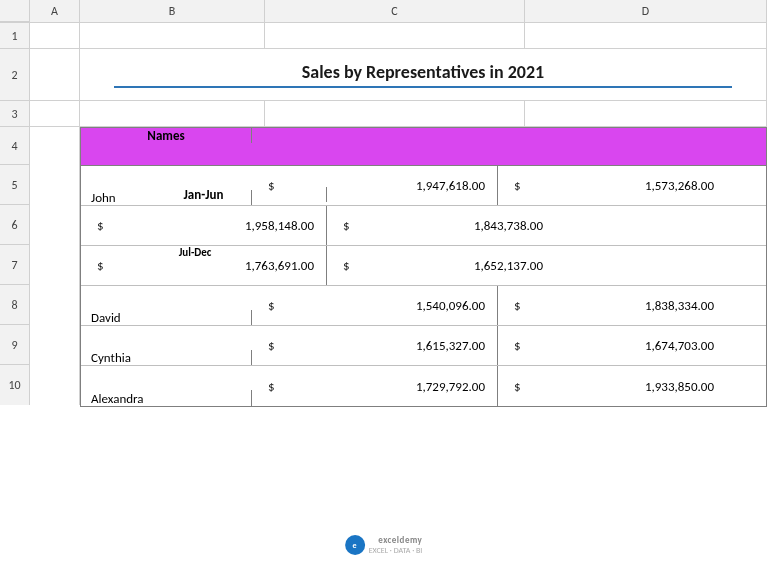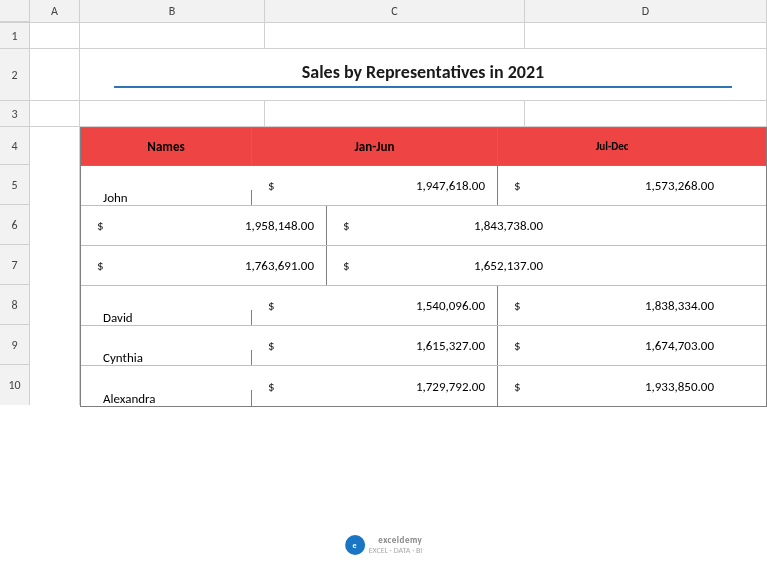--- a/index.html
+++ b/index.html
@@ -138,24 +138,25 @@
     }
 
     
     .table-area {
       border: 1.5px solid #7f7f7f;
       margin: 0;
     }
 
     .table-header-row {
       display: flex;
-      flex-direction: row;
-      background: #ef4444;
+      flex-direction: column;
+      background: #d946ef;
       border-bottom: 1.5px solid #7f7f7f;
       height: 38px;
+      gap: 44px;
     }
 
     .th-names {
       width: 171px;
       min-width: 171px;
       border-right: 1.5px solid #7f7f7f;
       display: flex;
       align-items: center;
       justify-content: center;
       font-weight: bold;
@@ -193,21 +194,21 @@
     .table-data-row:last-child {
       border-bottom: none;
     }
 
     .td-name {
       width: 171px;
       min-width: 171px;
       border-right: 1.5px solid #7f7f7f;
       display: flex;
       align-items: center;
-      padding-left: 22px;
+      padding-left: 10px;
       font-size: 13px;
       margin-top: 24px;
     }
 
     .td-amount {
       width: 246px;
       min-width: 246px;
       border-right: 1.5px solid #7f7f7f;
       display: flex;
       align-items: center;

